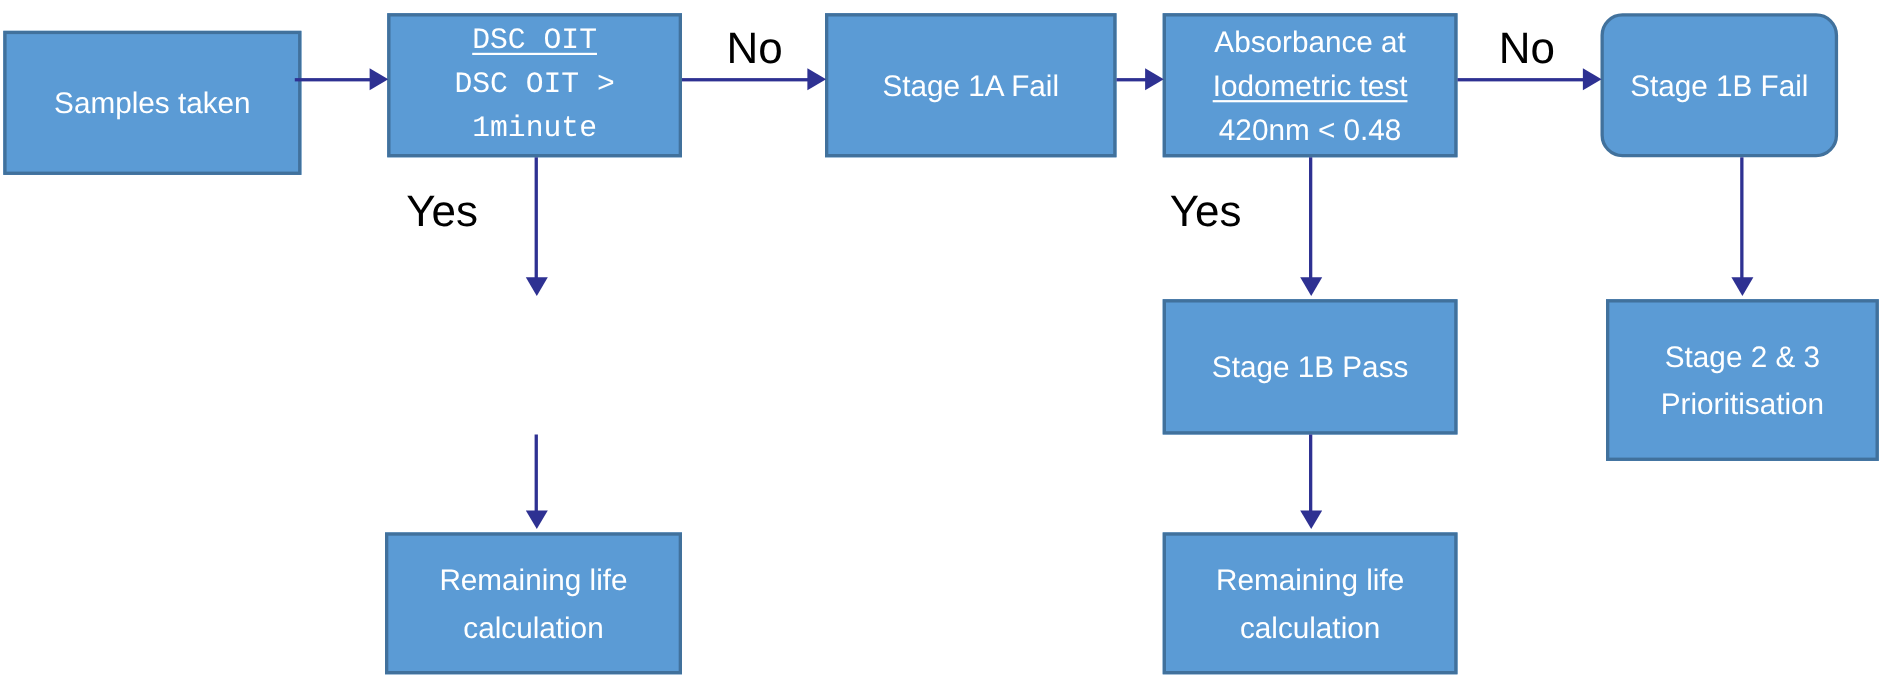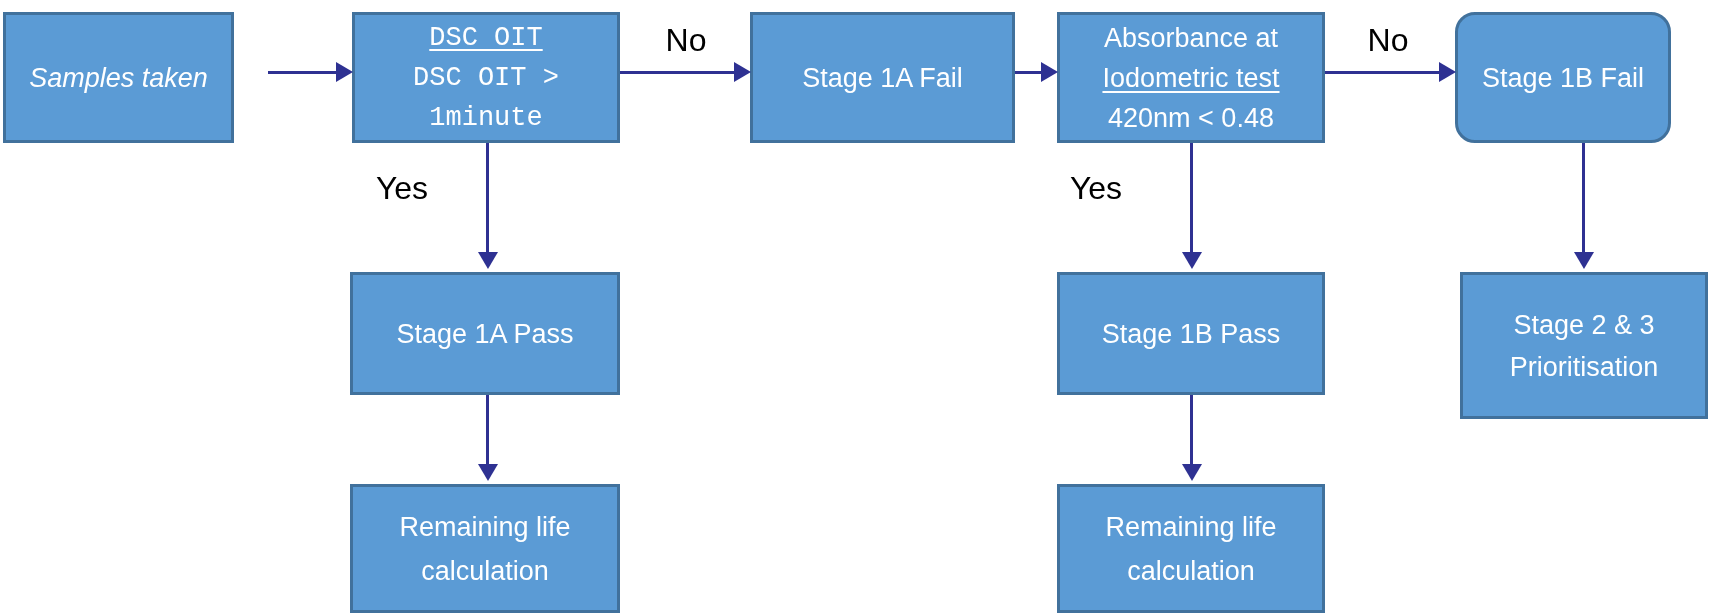--- a/index.html
+++ b/index.html
@@ -28,21 +28,21 @@
     flex-direction:column;
     align-items:center;
     justify-content:center;
     text-align:center;
     font-size:27px;
     line-height:40px;
   }
   .node .ln{display:block;white-space:nowrap;}
   .node .ln.u{text-decoration:underline;text-underline-offset:4px;}
   
-  .n-a{left:3px;   top:12px; width:231px; height:131px;font-style:italic;}
+  .n-a{left:3px;   top:28px; width:271px; height:131px;}
   .n-b{left:352px; top:12px; width:268px; height:131px;font-family:Liberation Mono, monospace;}
   .n-c{left:750px; top:12px; width:265px; height:131px;}
   .n-d{left:1057px;top:12px; width:268px; height:131px;}
   .n-e{left:1455px;top:12px; width:216px; height:131px;border-radius:20px;}
   
   .n-f{left:350px; top:272px; width:270px; height:123px;}
   .n-g{left:1057px;top:272px; width:268px; height:123px;}
   .n-h{left:1460px;top:272px; width:248px; height:147px; line-height:42px;}
   
   .n-i{left:350px; top:484px; width:270px; height:129px; line-height:44px;}
@@ -79,21 +79,21 @@
   }
   .vh-1{left:478px; top:252px;}
   .vh-2{left:1182px;top:252px;}
   .vh-3{left:1574px;top:252px;}
   .vh-4{left:478px; top:464px;}
   .vh-5{left:1182px;top:464px;}
 
   .edge-label{
     position:absolute;
     color:var(--label-text);
-    font-size:32px;
+    font-size:40px;
     text-align:center;
   }
   .lb-no1 {left:640px; top:22px; width:92px;}
   .lb-no2 {left:1342px;top:22px; width:92px;}
   .lb-yes1{left:352px; top:170px;width:100px;}
   .lb-yes2{left:1046px;top:170px;width:100px;}
 </style>
 </head>
 <body>
 
@@ -116,23 +116,20 @@
   <div class="node n-d">
     <span class="ln">Absorbance at</span>
     <span class="ln u">Iodometric test</span>
     <span class="ln">420nm &lt; 0.48</span>
   </div>
 
   <div class="node n-e">
     <span class="ln">Stage 1B Fail</span>
   </div>
 
-  <div class="node n-f">
-    <span class="ln">Stage 1A Pass</span>
-  </div>
 
   <div class="node n-g">
     <span class="ln">Stage 1B Pass</span>
   </div>
 
   <div class="node n-h">
     <span class="ln">Stage 2 &amp; 3</span>
     <span class="ln">Prioritisation</span>
   </div>
 

